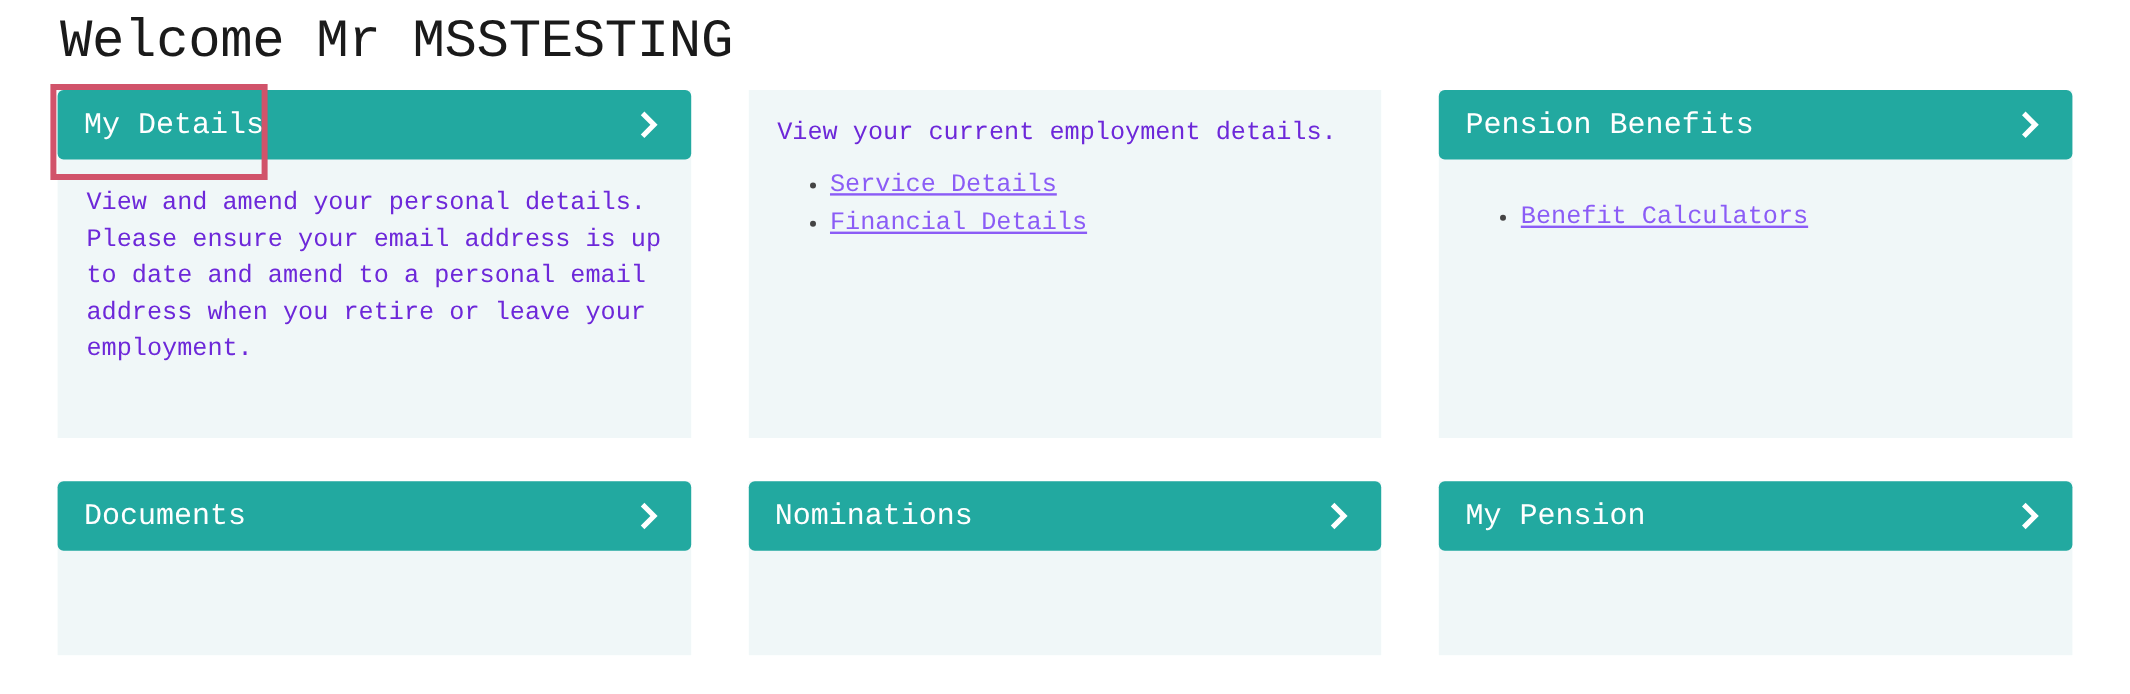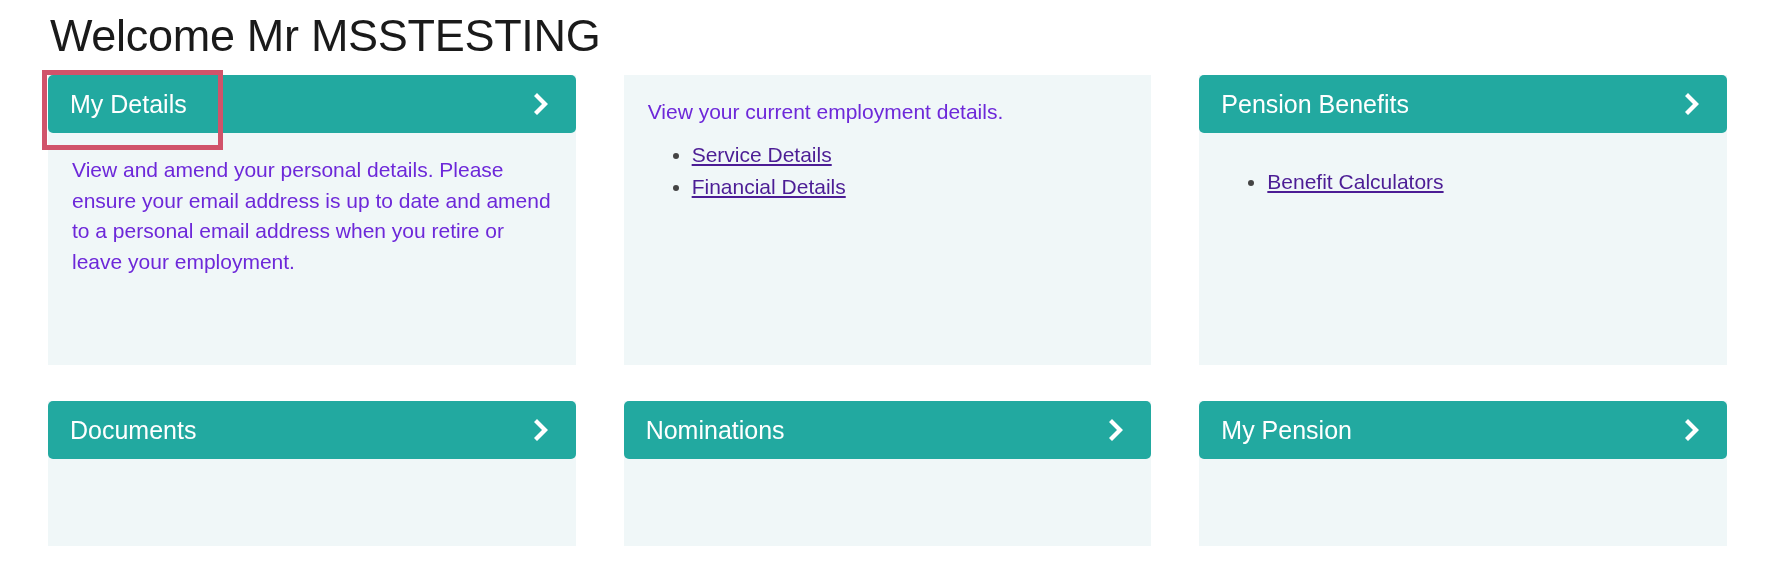--- a/index.html
+++ b/index.html
@@ -11,20 +11,21 @@
     background: #ffffff;
     font-family: "Liberation Sans", sans-serif;
   }
 
   .page {
     position: relative;
     width: 1775px;
     height: 578px;
     background: #ffffff;
     padding: 0 48px;
+    font-family: Liberation Mono, monospace;
   }
 
   .welcome-title {
     font-size: 45px;
     font-weight: 400;
     color: #1a1a1a;
     line-height: 1.05;
     padding-top: 12px;
     padding-left: 2px;
     letter-spacing: -0.3px;
@@ -95,21 +96,21 @@
   .card-links li {
     font-size: 21px;
     line-height: 1.45;
     color: #444444;
     margin-bottom: 2px;
   }
 
   .card-links li::marker { color: #444444; }
 
   .card-link {
-    color: #4c1d95;
+    color: #8b5cf6;
     text-decoration: underline;
     cursor: pointer;
   }
 
   
   .highlight-box {
     position: absolute;
     left: 42px;
     top: 70px;
     width: 181px;

